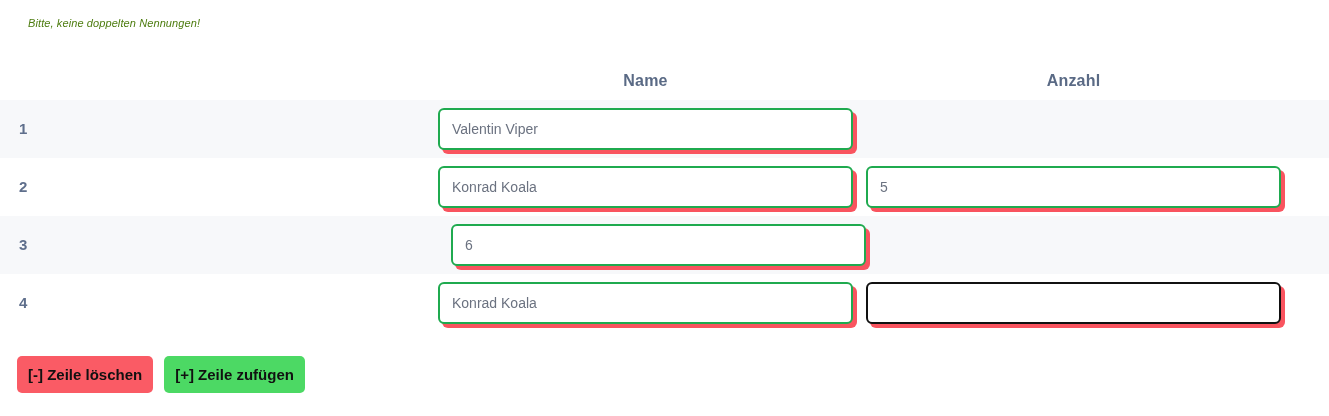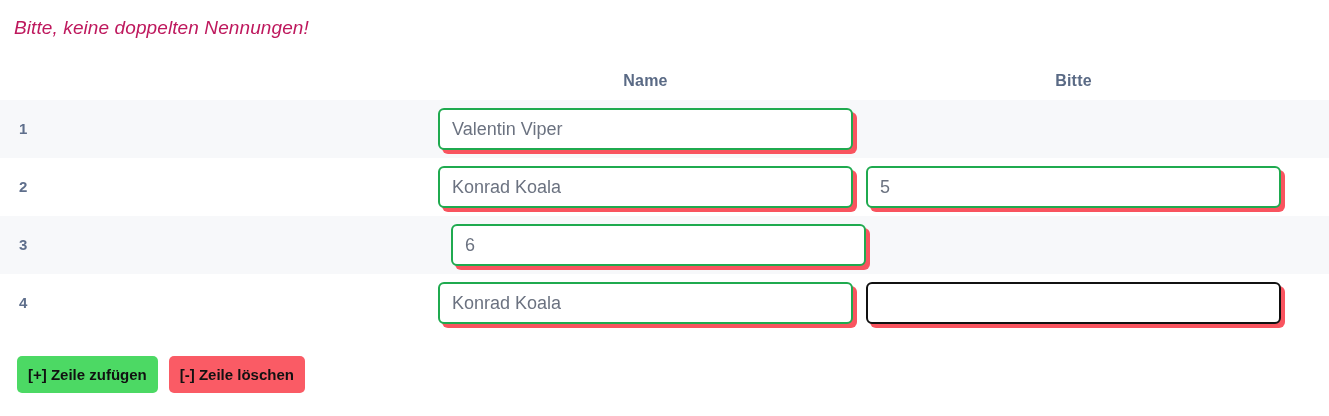--- a/index.html
+++ b/index.html
@@ -12,26 +12,26 @@
     height: 416px;
     background: #ffffff;
     font-family: "Liberation Sans", sans-serif;
     overflow: hidden;
     position: relative;
   }
 
   
   .warning {
     position: absolute;
-    left: 14px;
+    left: 28px;
     top: 17px;
-    font-size: 19px;
+    font-size: 11px;
     font-style: italic;
     font-weight: 400;
-    color: #be185d;
+    color: #4d7c0f;
     letter-spacing: 0.1px;
     white-space: nowrap;
   }
 
   
   .grid {
     position: absolute;
     left: 0;
     top: 62px;
     width: 1329px;
@@ -97,21 +97,21 @@
   
   .field {
     width: 100%;
     height: 42px;
     box-sizing: border-box;
     border: 2px solid #1faa4f;
     border-radius: 6px;
     background: #ffffff;
     box-shadow: 4px 4px 0 0 #f9545f;
     font-family: "Liberation Sans", sans-serif;
-    font-size: 18px;
+    font-size: 14px;
     color: #6b7280;
     padding: 0 12px;
     outline: none;
     display: block;
   }
   .field.focused {
     border-color: #111111;
   }
   .field::placeholder {
     color: #b6bcc6;
@@ -145,21 +145,21 @@
 <body>
 
 <div class="warning">Bitte, keine doppelten Nennungen!</div>
 
 <div class="grid">
 
   <div class="row head">
     <div class="col-num"></div>
     <div class="col-name col-head">Name</div>
     <div class="col-gap"></div>
-    <div class="col-anz col-head">Bitte</div>
+    <div class="col-anz col-head">Anzahl</div>
   </div>
 
   <div class="row odd">
     <div class="col-num">
       <span class="rownum">1</span>
     </div>
     <div class="col-name">
       <input class="field" type="text" value="Valentin Viper" style="">
     </div>
     <div class="col-gap"></div>
@@ -197,15 +197,15 @@
     </div>
     <div class="col-gap"></div>
     <div class="col-anz">
       <input class="field focused" type="text" value="" style="">
     </div>
   </div>
 
 </div>
 
 <div class="btnbar">
+  <button class="btn btn-del">[-] Zeile löschen</button>
   <button class="btn btn-add">[+] Zeile zufügen</button>
-  <button class="btn btn-del">[-] Zeile löschen</button>
 </div>
 
 </body></html>

